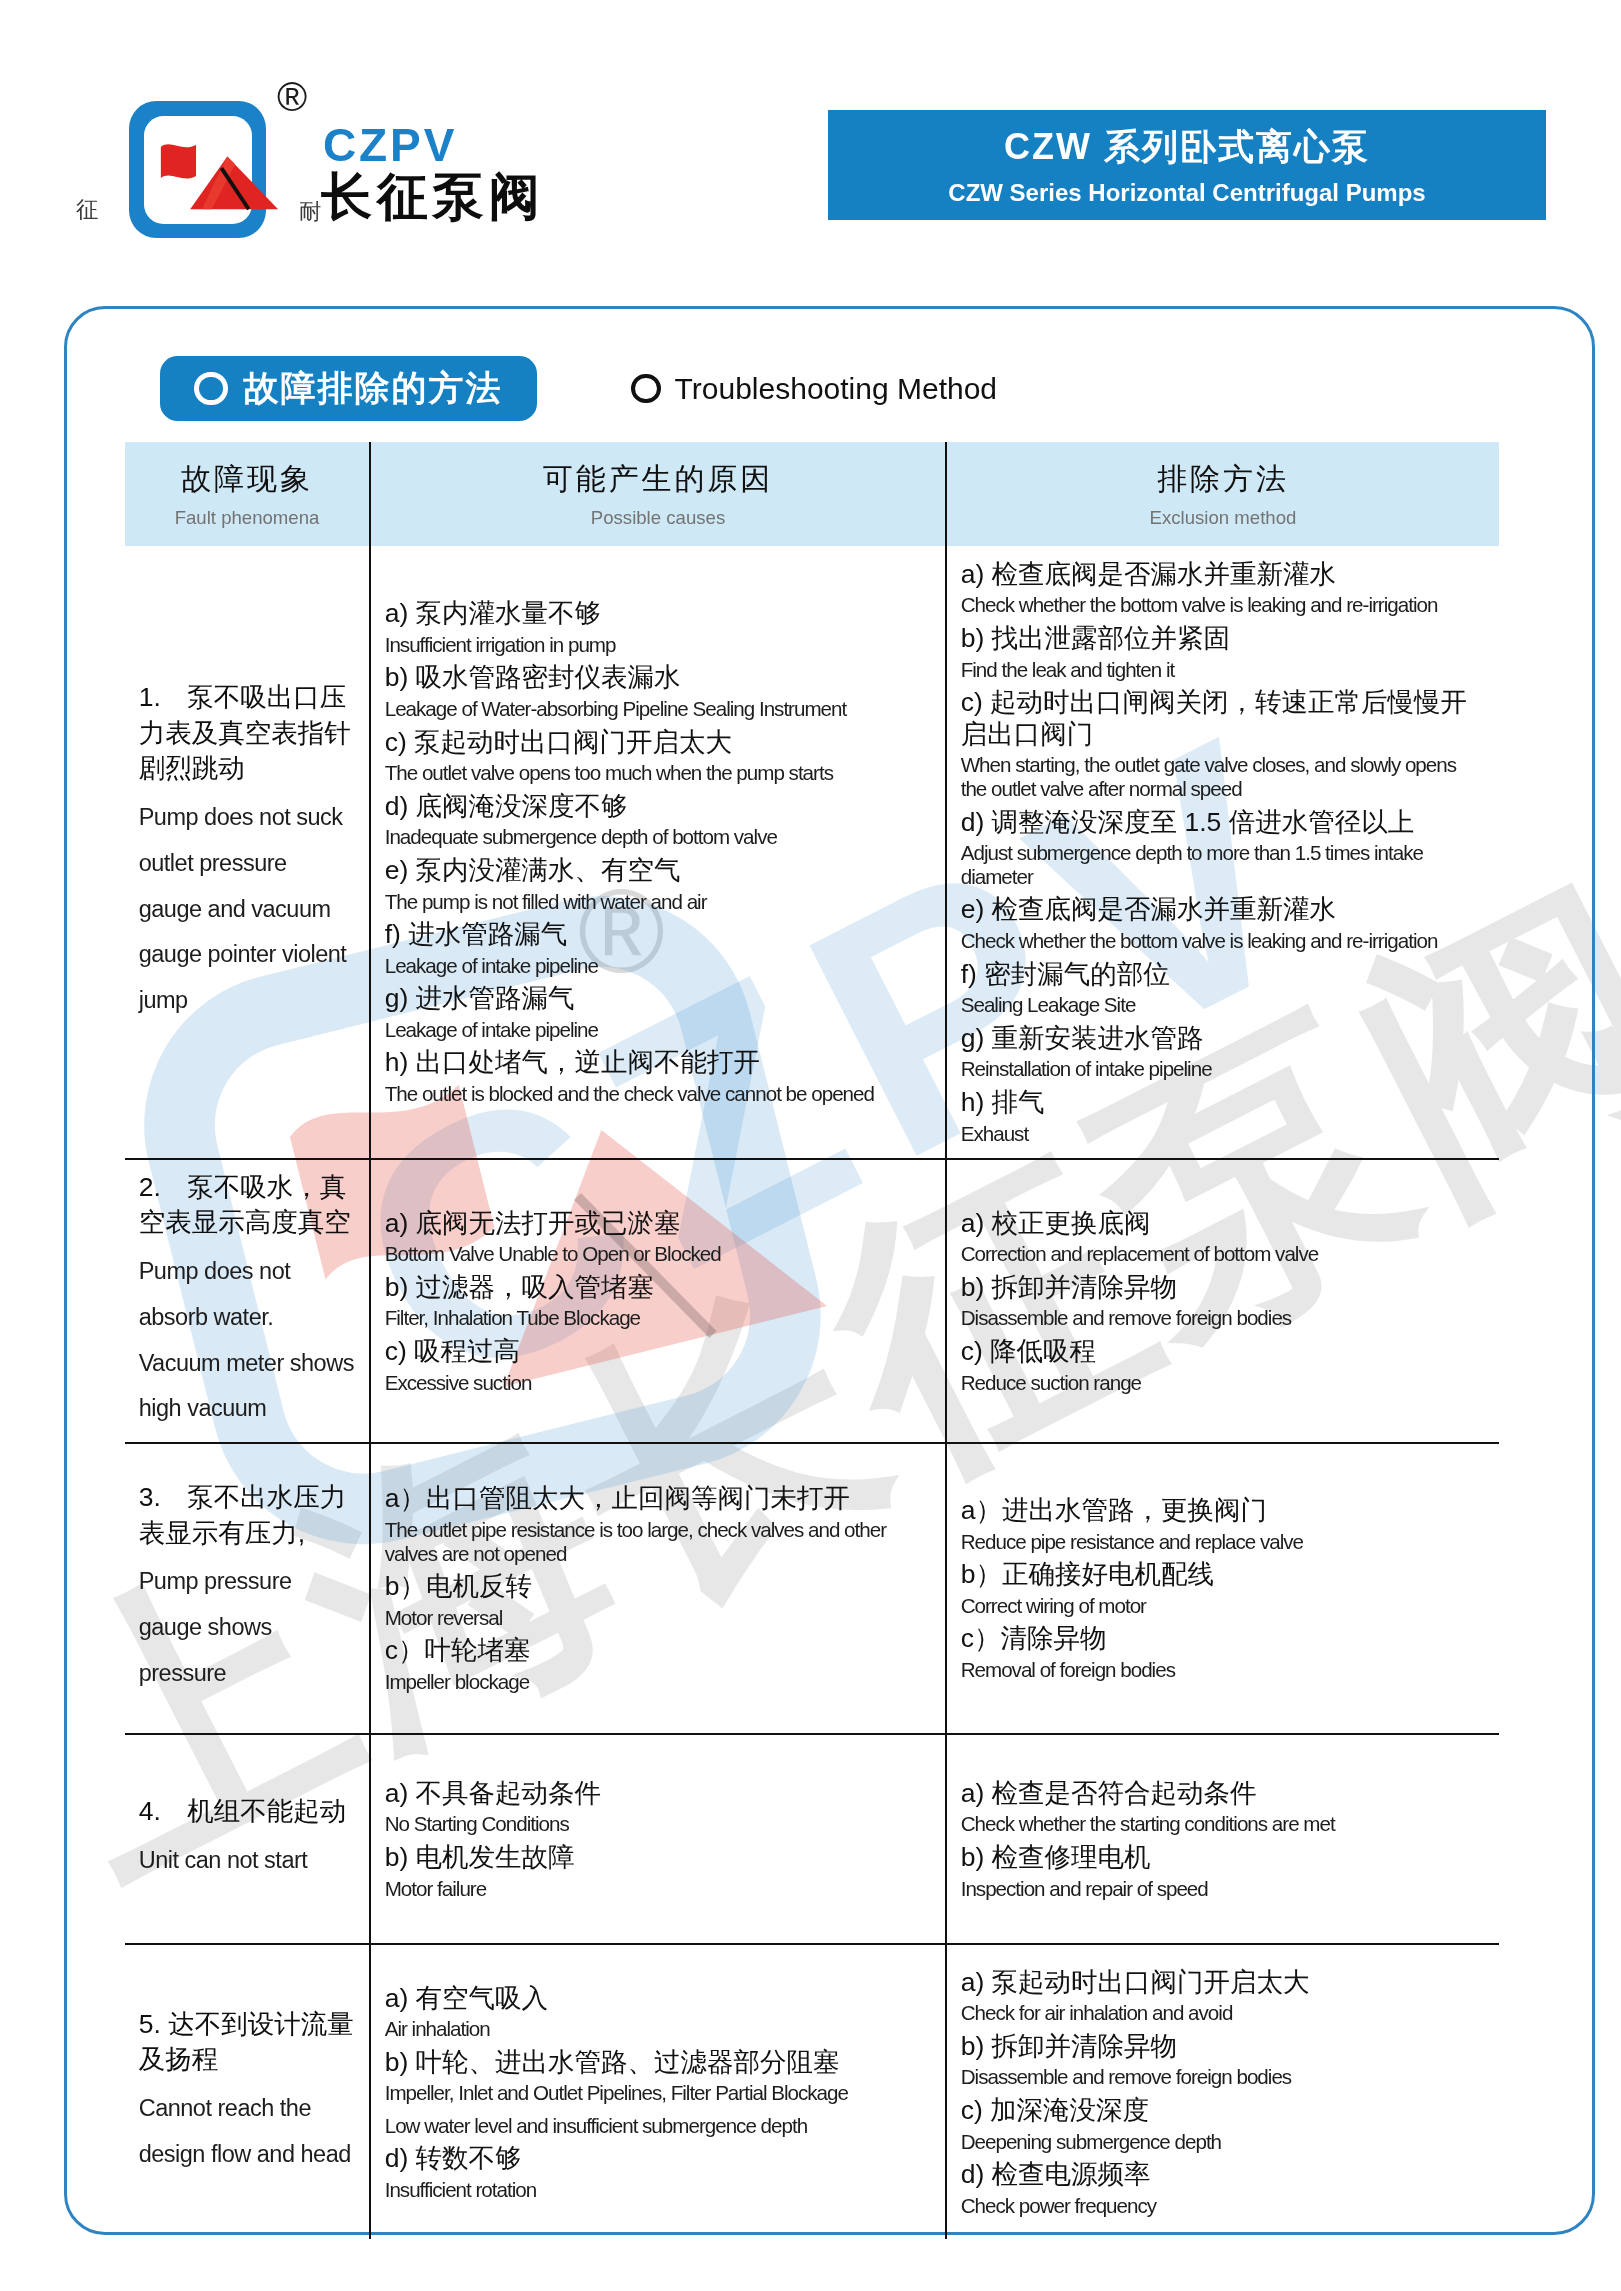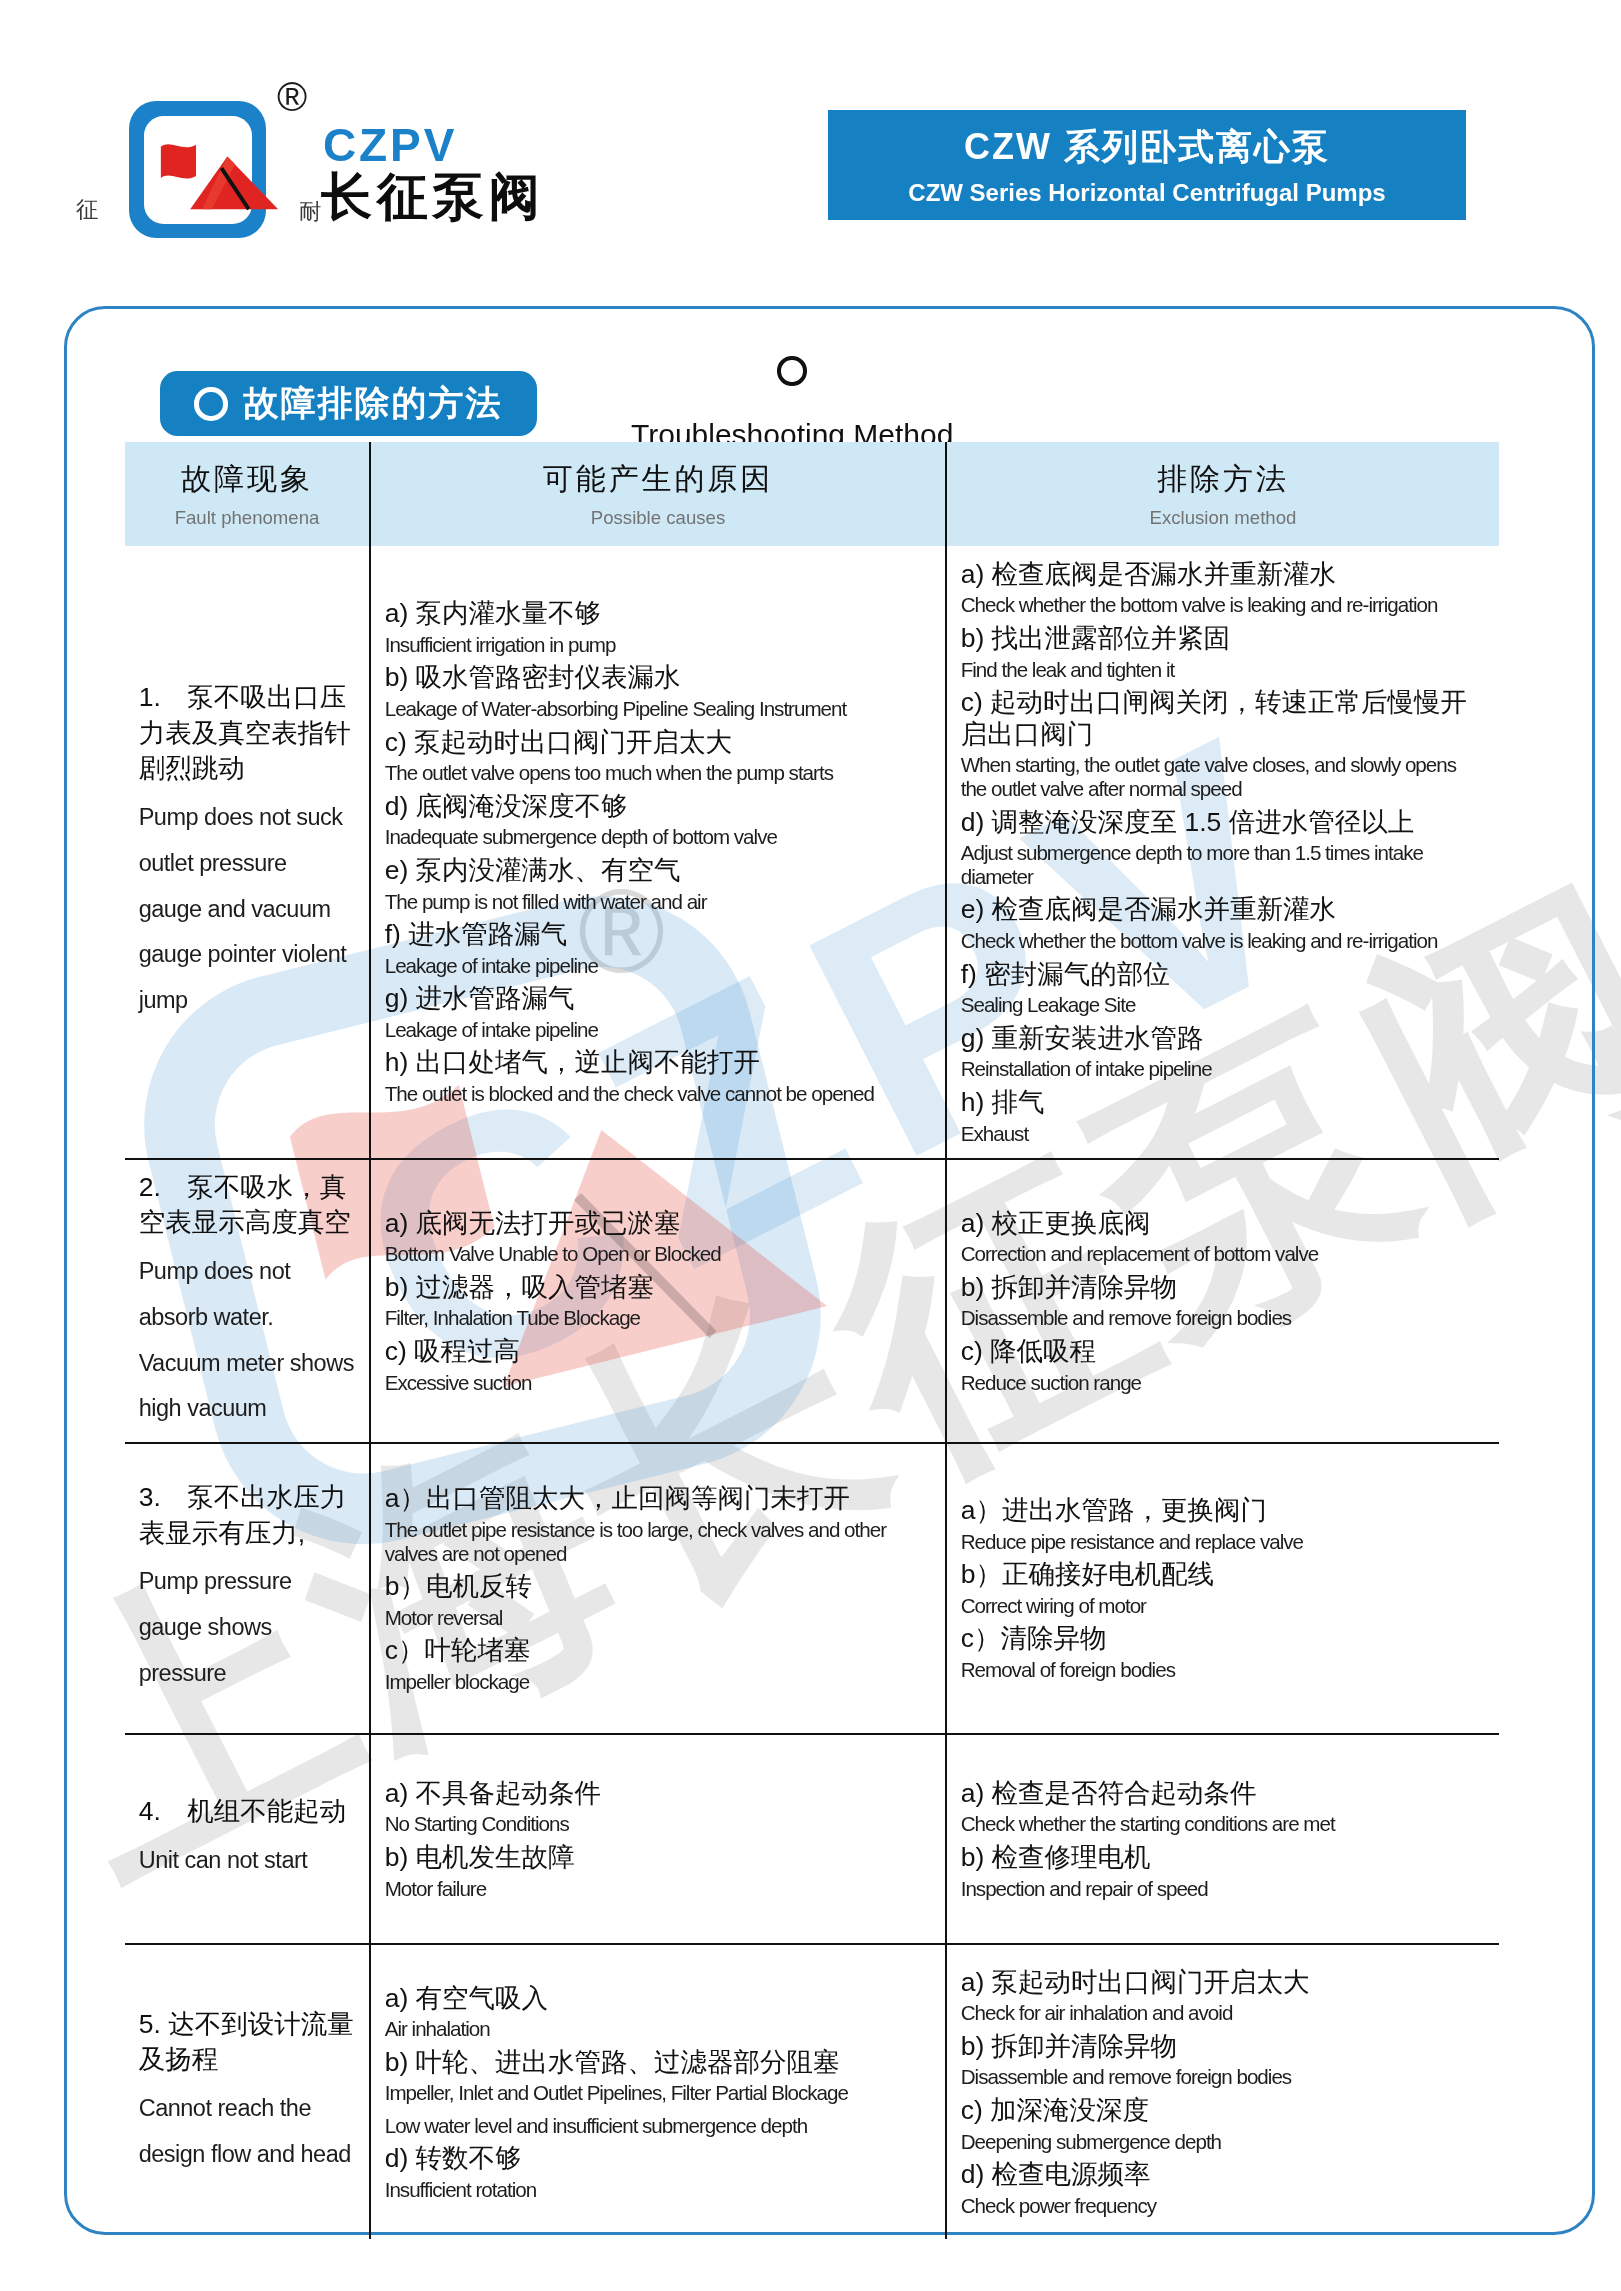--- a/index.html
+++ b/index.html
@@ -10,34 +10,34 @@
   .logo-box{position:absolute;left:129px;top:101px;width:137px;height:137px;background:#1b81c8;border-radius:27.4px;}
   .logo-inner{position:absolute;left:14.7px;top:14.7px;width:108px;height:108px;background:#fff;border-radius:19.6px;}
   .logo-svg{position:absolute;left:9.8px;top:17.6px;width:132px;height:86px;overflow:visible;}
   .reg-mark{position:absolute;left:277px;top:74px;font-size:41px;color:#1c1c1c;}
   .brand-en{position:absolute;left:323px;top:118px;font-size:46px;font-weight:bold;color:#1b81c8;letter-spacing:2.9px;}
   .brand-cn{position:absolute;left:321px;top:163px;font-size:51px;font-weight:bold;color:#0d0d0d;letter-spacing:4.9px;}
   .side-char-l{position:absolute;left:76px;top:194px;font-size:22.5px;color:#3a3a3a;}
   .side-char-r{position:absolute;left:299px;top:196px;font-size:22.5px;color:#3a3a3a;}
 
   
-  .banner{position:absolute;left:828px;top:110px;width:638px;height:110px;background:#1681c2;
+  .banner{position:absolute;left:828px;top:110px;width:718px;height:110px;background:#1681c2;
           display:flex;flex-direction:column;align-items:center;justify-content:center;gap:6.9px;}
   .banner-title{color:#fff;font-size:36px;font-weight:bold;letter-spacing:2px;}
   .banner-sub{color:#fff;font-size:24px;font-weight:bold;letter-spacing:0;}
 
   
   .box{position:absolute;left:64px;top:306px;width:1489px;height:1923px;border:3.9px solid #2e83c3;border-radius:41px;z-index:1;padding-left:36px;}
 
   
   .section-row{position:absolute;left:93px;top:47px;display:flex;align-items:center;}
   .pill{width:377px;height:65px;background:#1681c2;border-radius:17.6px;display:flex;align-items:center;justify-content:center;gap:15.7px;}
   .pill-label{color:#fff;font-size:35px;font-weight:bold;letter-spacing:2px;}
   .circle-w{width:23.5px;height:23.5px;border:5.9px solid #fff;border-radius:50%;flex:none;}
-  .section-en{margin-left:94px;display:flex;align-items:center;gap:32px;flex-direction:column;}
+  .section-en{margin-left:94px;display:flex;align-items:center;gap:14px;}
   .circle-d{width:21.6px;height:21.6px;border:4.9px solid #111;border-radius:50%;flex:none;}
   .section-en-label{font-size:30px;color:#111;}
 
   
   .table{position:absolute;left:58px;top:133px;width:1374px;}
   .t-head{display:grid;grid-template-columns:246px 576px 552px;background:#cfe8f6;height:104px;}
   .t-hcell{display:flex;flex-direction:column;align-items:center;justify-content:center;}
   .t-hcell.div{border-right:2px solid #111;text-align:right;}
   .h-cn{font-size:30px;color:#101010;letter-spacing:2.9px;}
   .h-en{font-size:18.6px;color:#737373;margin-top:6.9px;letter-spacing:0;}

